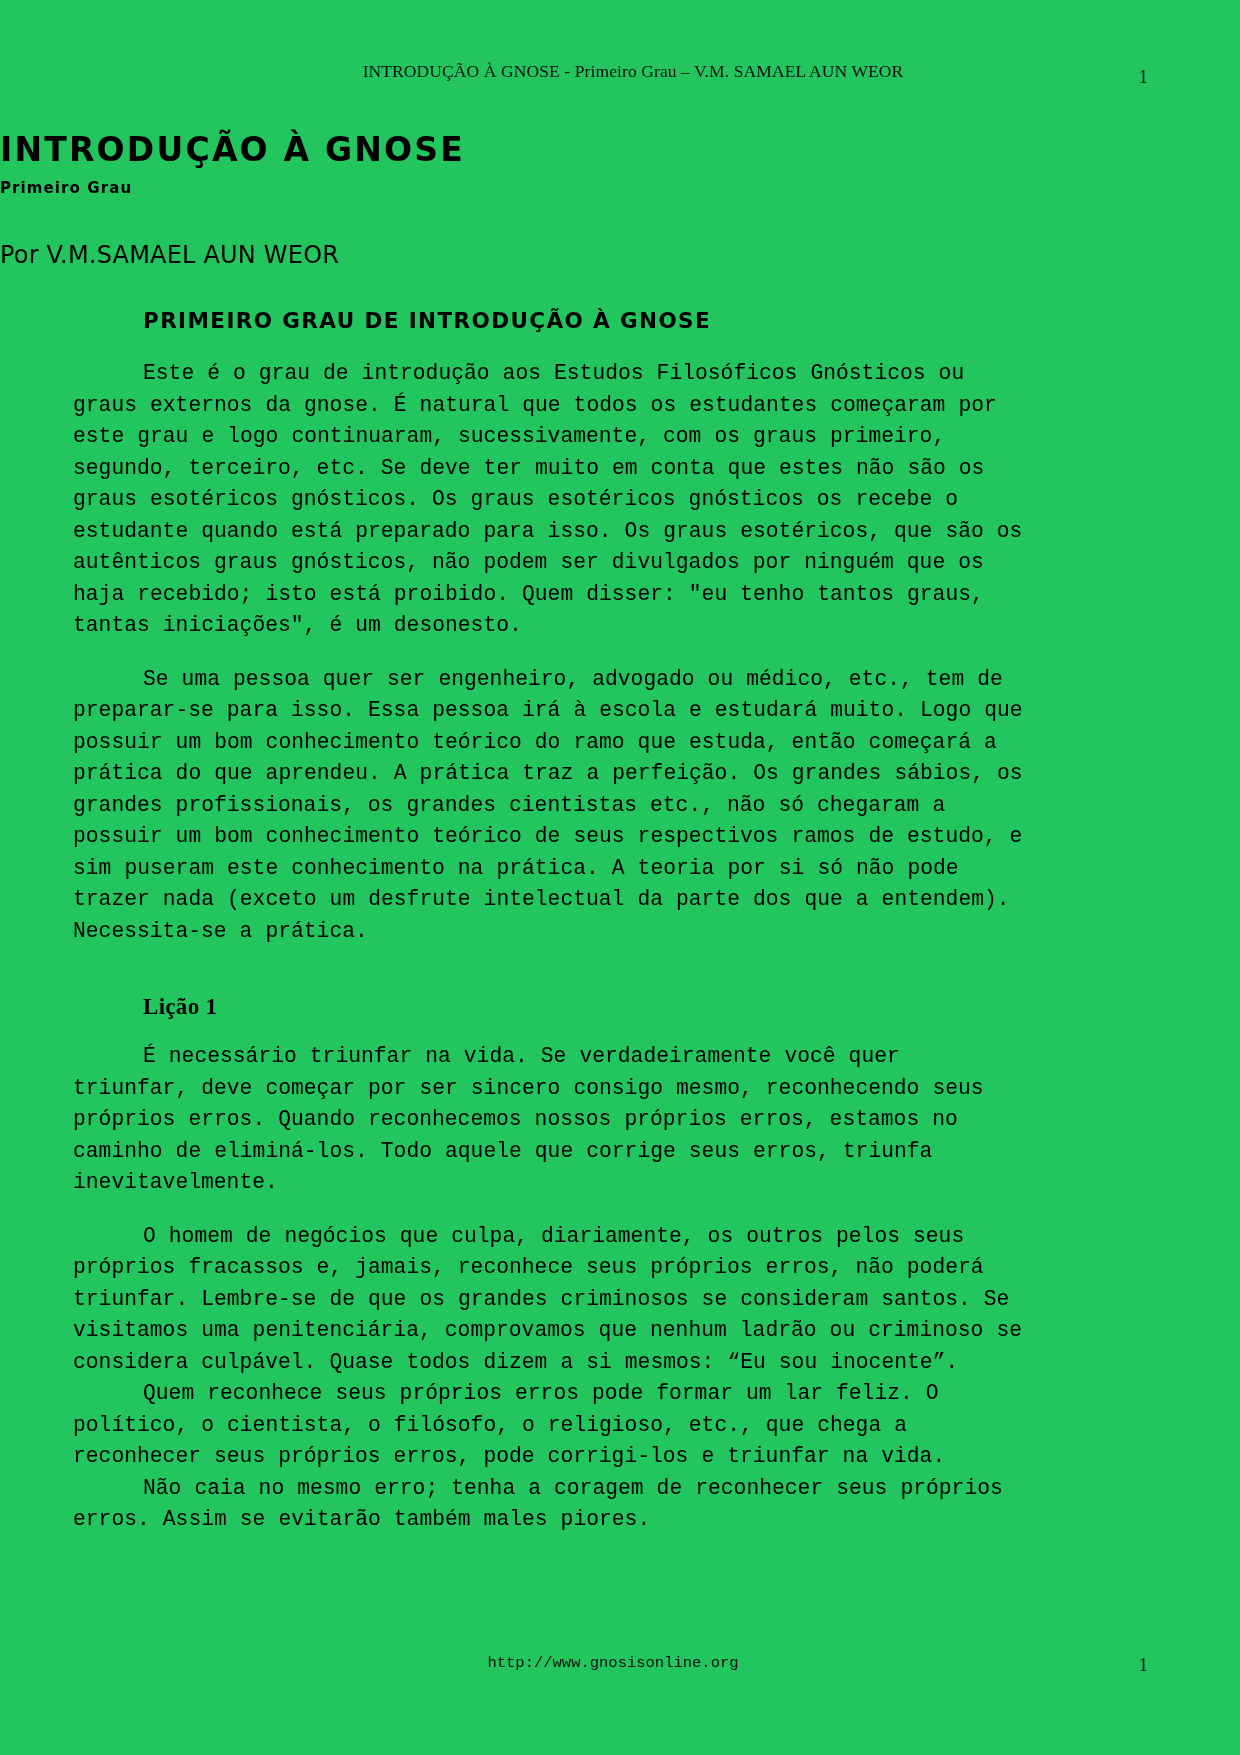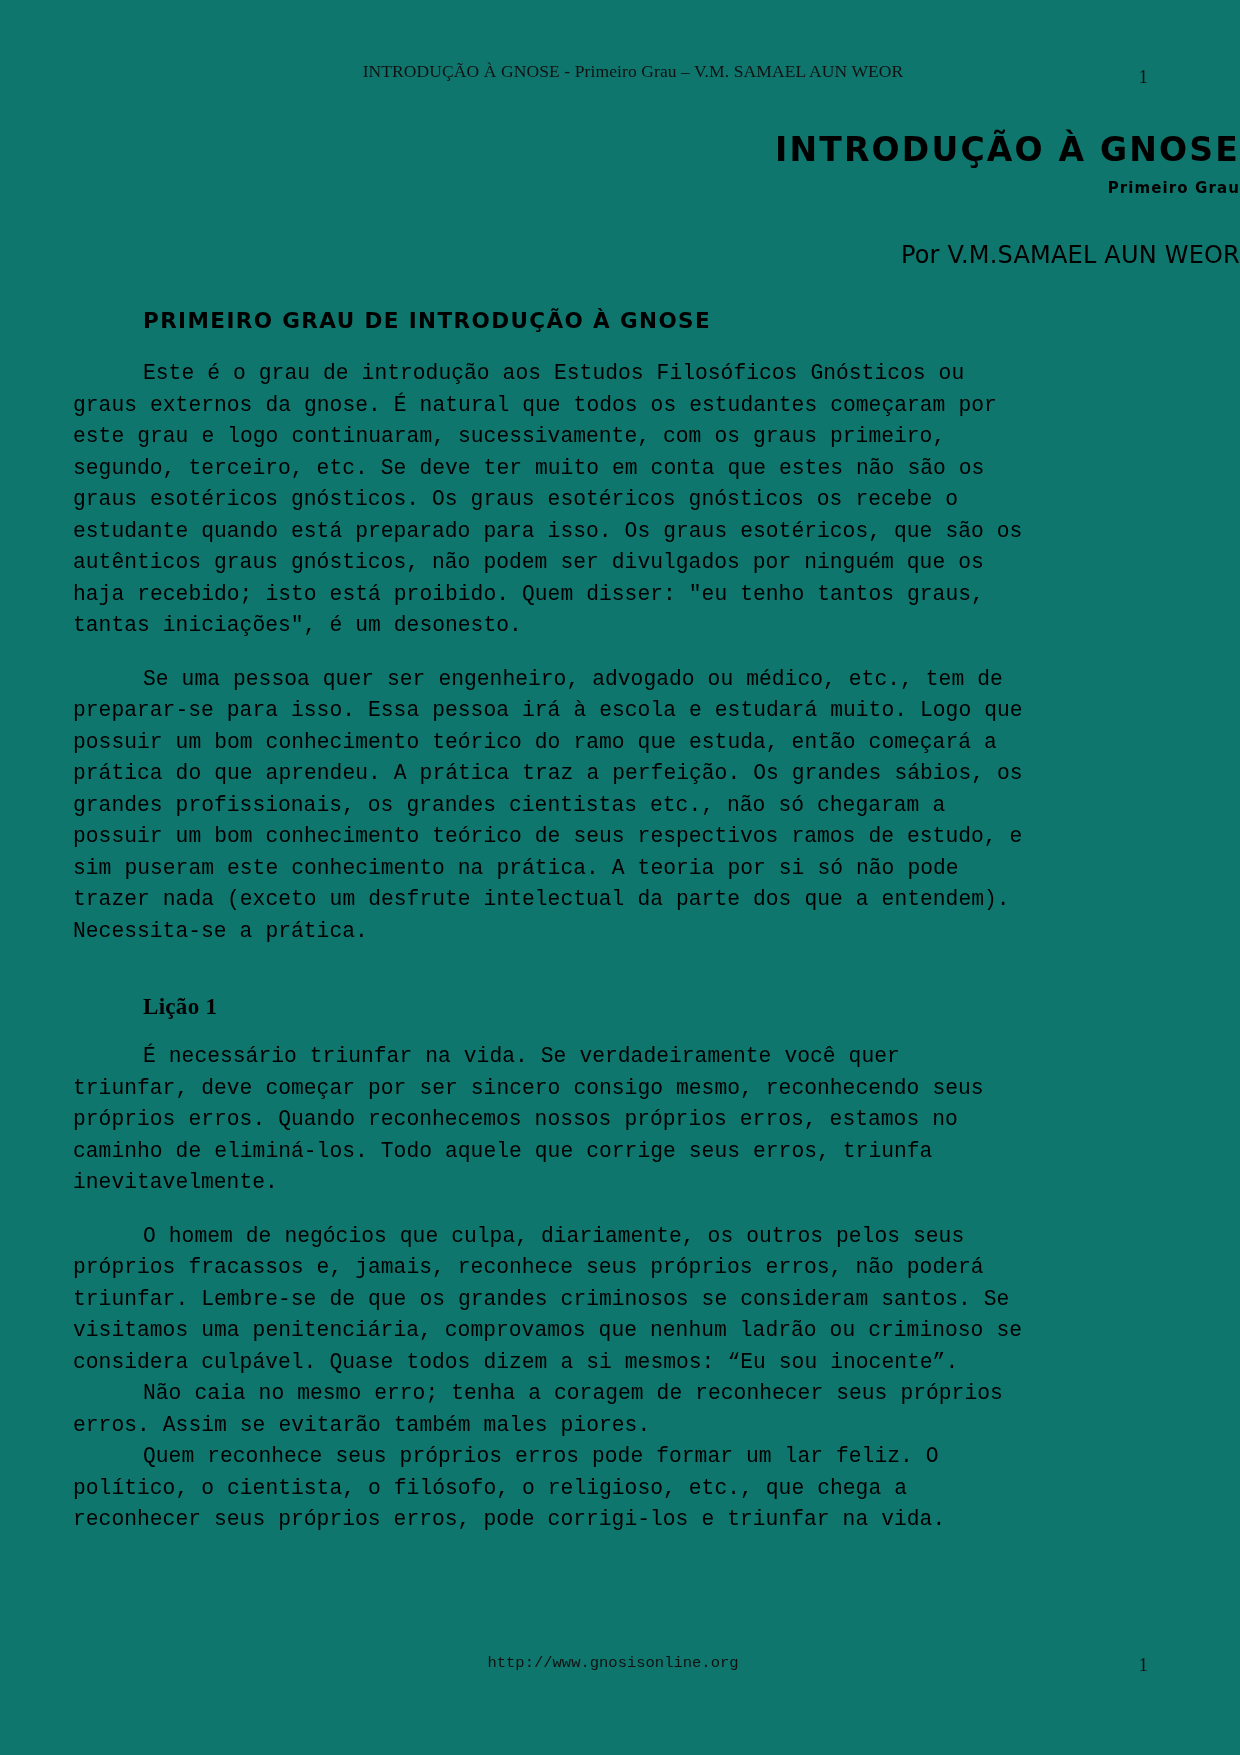--- a/index.html
+++ b/index.html
@@ -13,21 +13,21 @@
     height: 1755px;
     position: relative;
     font-family: "DejaVu Sans", sans-serif;
     color: #000000;
     overflow: hidden;
   }
 
   .page {
     position: absolute;
     inset: 0;
-    background: #0f766e;
+    background: #22c55e;
   }
 
   
   .running-header {
     position: absolute;
     top: 60px;
     left: 0;
     right: 0;
     height: 28px;
   }
@@ -51,22 +51,22 @@
     font-size: 19px;
     line-height: 22px;
     color: #111;
   }
 
   
   .title-block {
     position: absolute;
     top: 130px;
     left: 0;
-    right: 0;
-    text-align: right;
+    right: 10px;
+    text-align: left;
   }
   .doc-title {
     font-family: "DejaVu Sans", sans-serif;
     font-weight: bold;
     font-size: 33px;
     line-height: 40px;
     letter-spacing: 2.2px;
     margin: 0;
     color: #000;
   }
@@ -201,23 +201,23 @@
     <div class="sub-heading">Lição 1</div>
 
     <div class="gap-after-lesson"></div>
 
     <p class="para">É necessário triunfar na vida. Se verdadeiramente você quer triunfar, deve começar por ser sincero consigo mesmo, reconhecendo seus próprios erros. Quando reconhecemos nossos próprios erros, estamos no caminho de eliminá-los. Todo aquele que corrige seus erros, triunfa inevitavelmente.</p>
 
     <div class="gap-para"></div>
 
     <p class="para">O homem de negócios que culpa, diariamente, os outros pelos seus próprios fracassos e, jamais, reconhece seus próprios erros, não poderá triunfar. Lembre-se de que os grandes criminosos se consideram santos. Se visitamos uma penitenciária, comprovamos que nenhum ladrão ou criminoso se considera culpável. Quase todos dizem a si mesmos: “Eu sou inocente”.</p>
 
+    <p class="para">Quem reconhece seus próprios erros pode formar um lar feliz. O político, o cientista, o filósofo, o religioso, etc., que chega a reconhecer seus próprios erros, pode corrigi-los e triunfar na vida.</p>
+
     <p class="para">Não caia no mesmo erro; tenha a coragem de reconhecer seus próprios erros. Assim se evitarão também males piores.</p>
-
-    <p class="para">Quem reconhece seus próprios erros pode formar um lar feliz. O político, o cientista, o filósofo, o religioso, etc., que chega a reconhecer seus próprios erros, pode corrigi-los e triunfar na vida.</p>
 
   </div>
 
   <div class="footer">
     <div class="footer-url">http://www.gnosisonline.org</div>
     <div class="footer-page">1</div>
   </div>
 
 </div>
 

